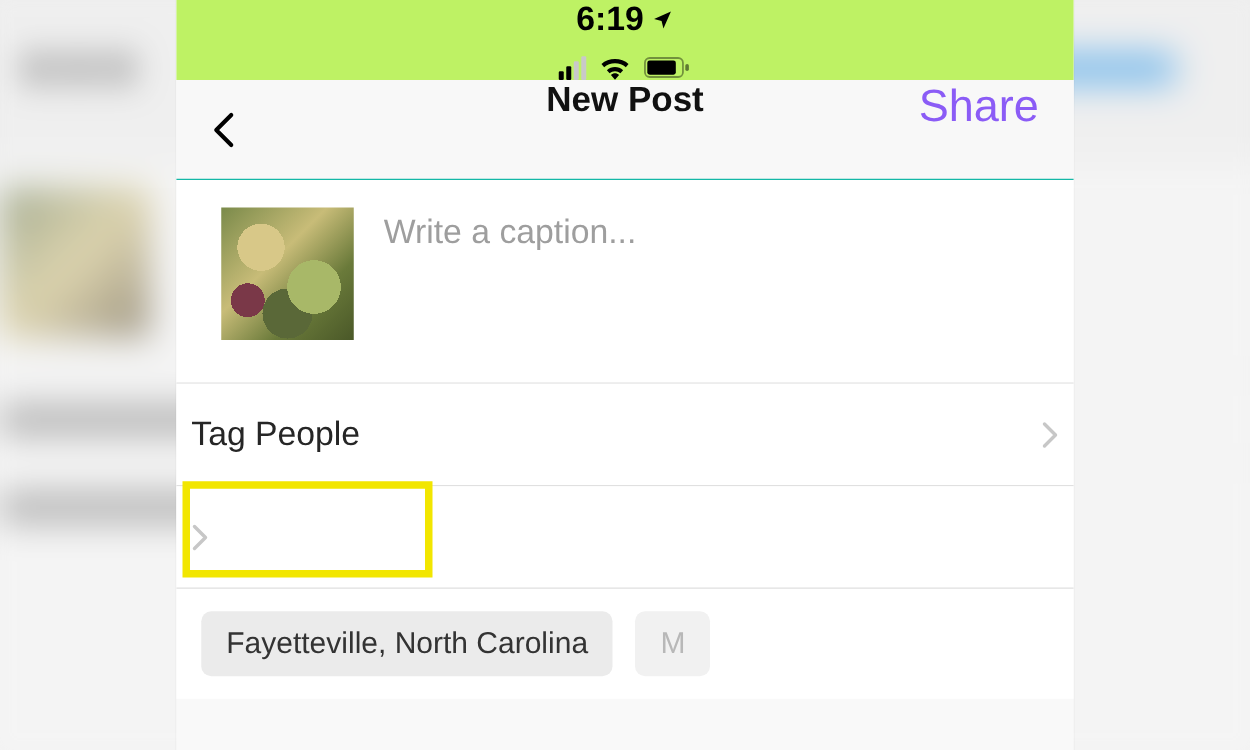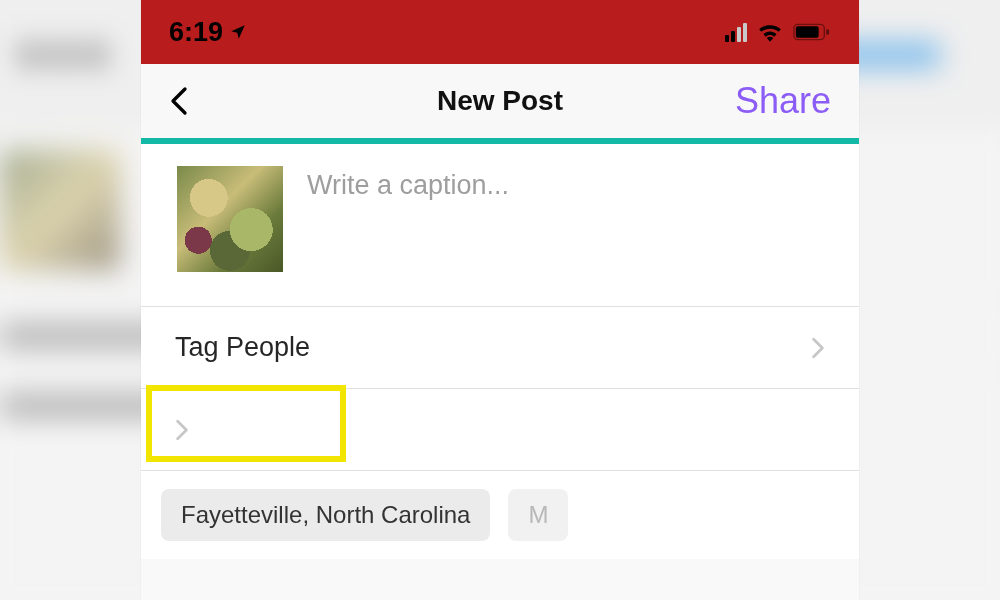--- a/index.html
+++ b/index.html
@@ -41,21 +41,22 @@
       box-shadow: 0 0 0 1px rgba(0,0,0,0.02);
       overflow: hidden;
     }
 
     .status-bar {
       height: 64px;
       display: flex;
       align-items: center;
       justify-content: space-between;
       padding: 0 28px 0 28px;
-      background: #b91c1c;
+      background: #bef264;
+      flex-direction: column;
     }
     .status-left {
       display: flex;
       align-items: center;
       gap: 6px;
       font-size: 27px;
       font-weight: 600;
       color: #000;
     }
     .status-right {
@@ -75,25 +76,24 @@
       border-radius: 1px;
     }
     .cell-bars span:nth-child(1){height:7px;background:#000;}
     .cell-bars span:nth-child(2){height:11px;background:#000;}
     .cell-bars span:nth-child(3){height:15px;}
     .cell-bars span:nth-child(4){height:19px;}
 
     .nav-bar {
       height: 80px;
       display: flex;
-      align-items: center;
       justify-content: space-between;
       padding: 0 28px;
       background: #f8f8f8;
-      border-bottom: 6px solid #14b8a6;
+      border-bottom: 1px solid #14b8a6;
     }
     .back-btn {
       width: 40px;
       display: flex;
       align-items: center;
     }
     .nav-title {
       font-size: 28px;
       font-weight: 600;
       color: #111;
@@ -130,21 +130,21 @@
       color: #9e9e9e;
       padding-top: 4px;
     }
 
     .list-row {
       background: #fff;
       height: 82px;
       display: flex;
       align-items: center;
       justify-content: space-between;
-      padding: 0 34px;
+      padding: 0 12px;
       border-bottom: 1px solid #e0e0e0;
       position: relative;
     }
     .list-label {
       font-size: 27px;
       color: #262626;
       font-weight: 400;
     }
     .chev {
       color: #c7c7c7;

